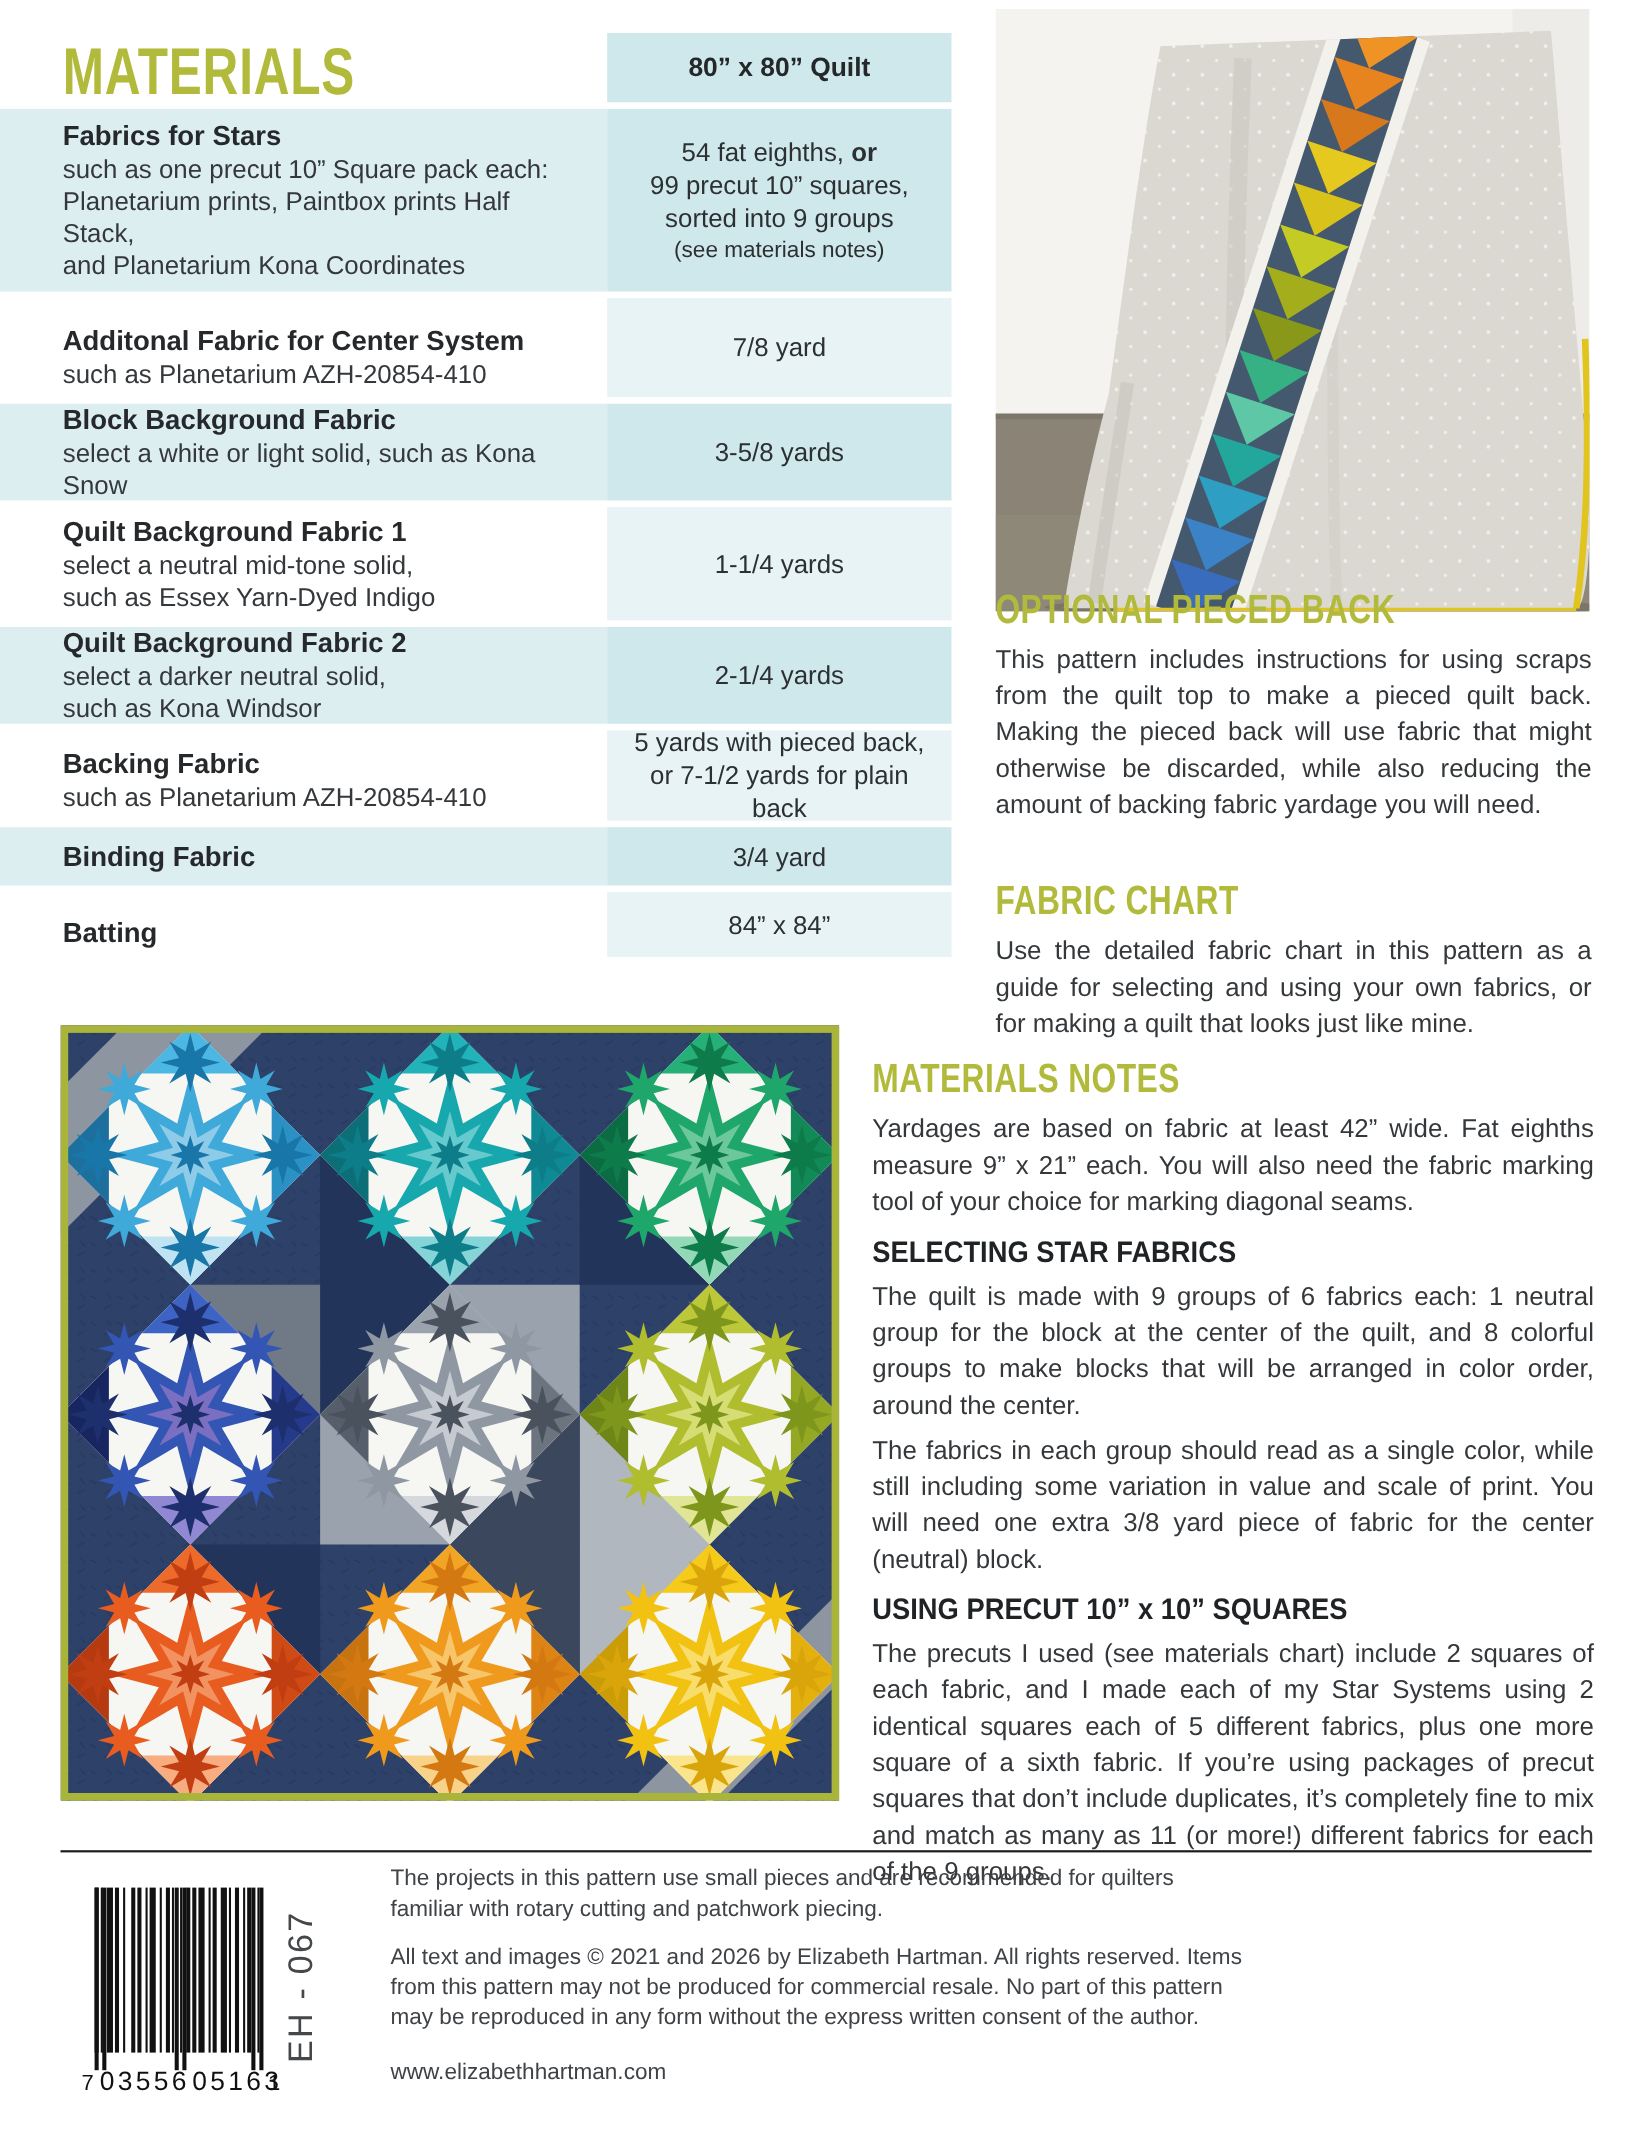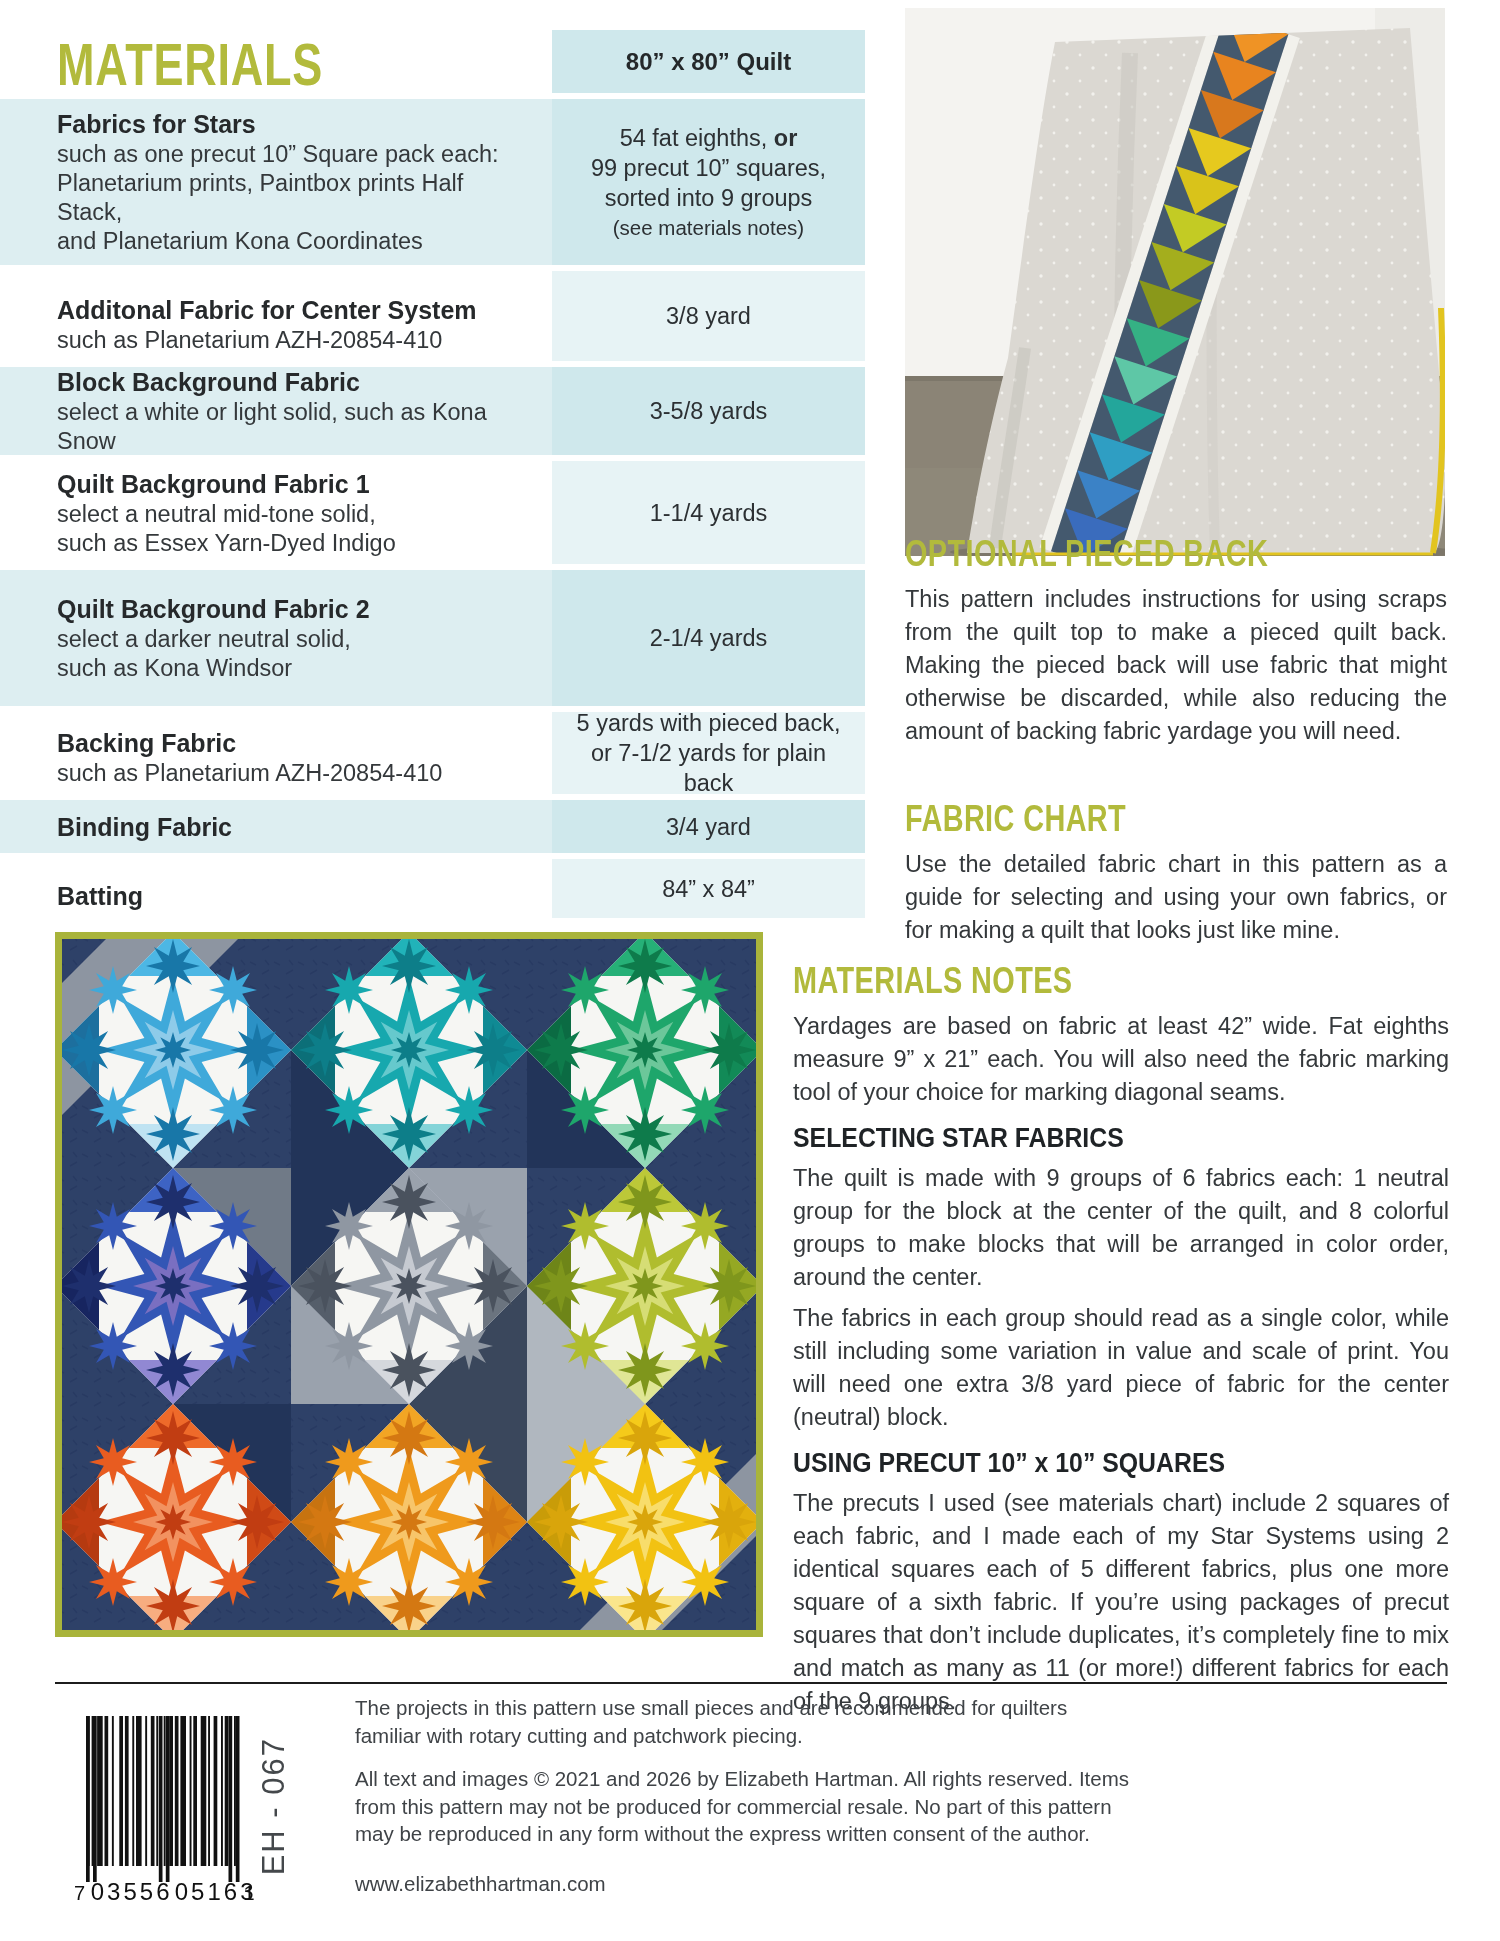--- a/index.html
+++ b/index.html
@@ -78,41 +78,41 @@
         <div>sorted into 9 groups</div>
         <div class="t-note">(see materials notes)</div>
       </div>
     </div>
 
     <div class="t-row even" style="height:90px">
       <div class="t-label">
         <div class="t-title">Additonal Fabric for Center System</div>
         <div class="t-desc">such as Planetarium AZH-20854-410</div>
       </div>
-      <div class="t-val pre">3/8 yard</div>
+      <div class="t-val pre">7/8 yard</div>
     </div>
 
     <div class="t-row odd" style="height:88px">
       <div class="t-label">
         <div class="t-title">Block Background Fabric</div>
         <div class="t-desc">select a white or light solid, such as Kona Snow</div>
       </div>
       <div class="t-val pre">3-5/8 yards</div>
     </div>
 
     <div class="t-row even" style="height:103px">
       <div class="t-label">
         <div class="t-title">Quilt Background Fabric 1</div>
         <div class="t-desc">select a neutral mid-tone solid,
 such as Essex Yarn-Dyed Indigo</div>
       </div>
       <div class="t-val pre">1-1/4 yards</div>
     </div>
 
-    <div class="t-row odd" style="height:136px">
+    <div class="t-row odd" style="height:88px">
       <div class="t-label">
         <div class="t-title">Quilt Background Fabric 2</div>
         <div class="t-desc">select a darker neutral solid,
 such as Kona Windsor</div>
       </div>
       <div class="t-val pre">2-1/4 yards</div>
     </div>
 
     <div class="t-row even" style="height:82px">
       <div class="t-label">

